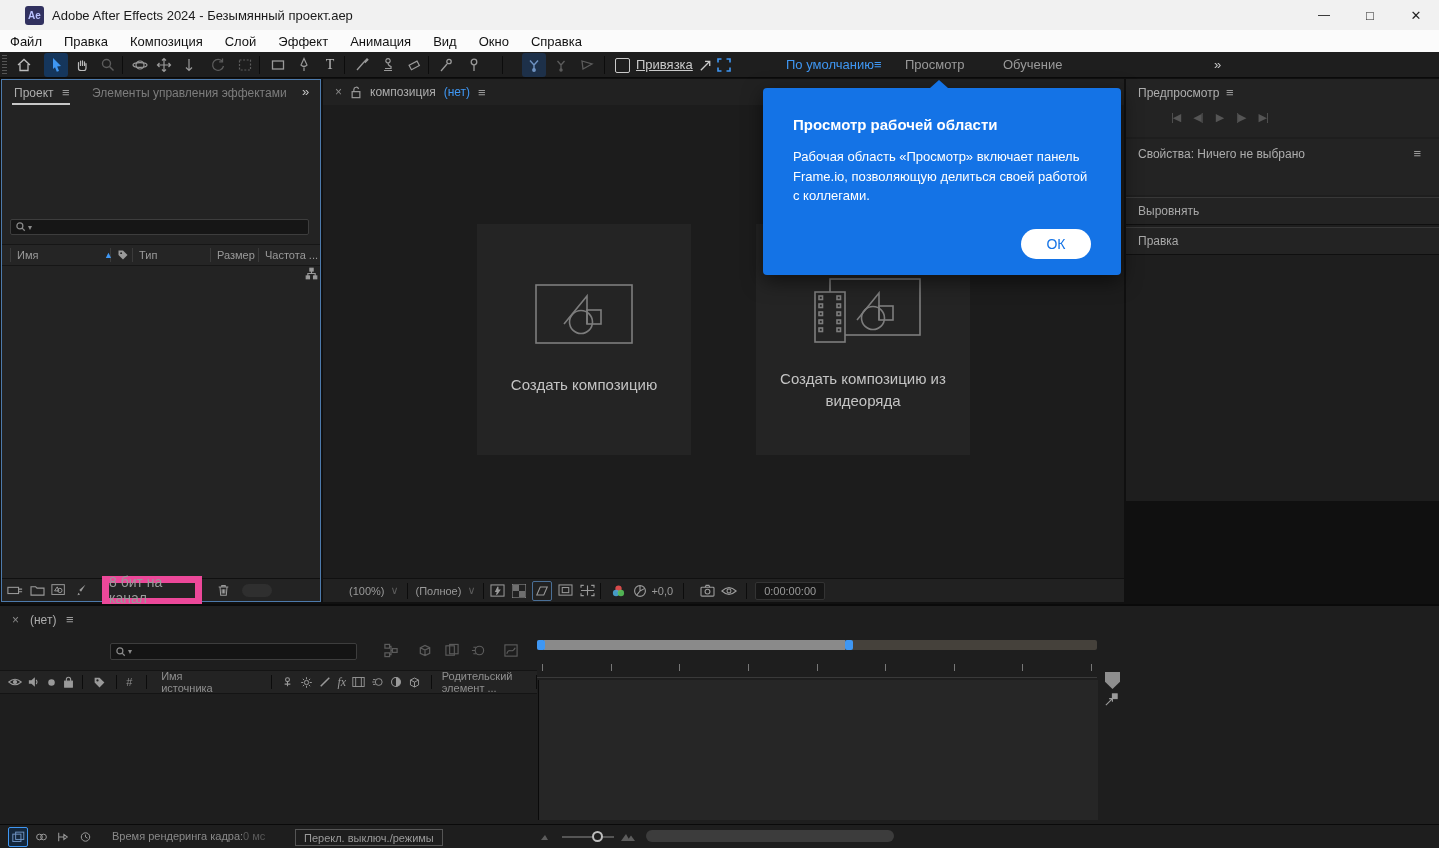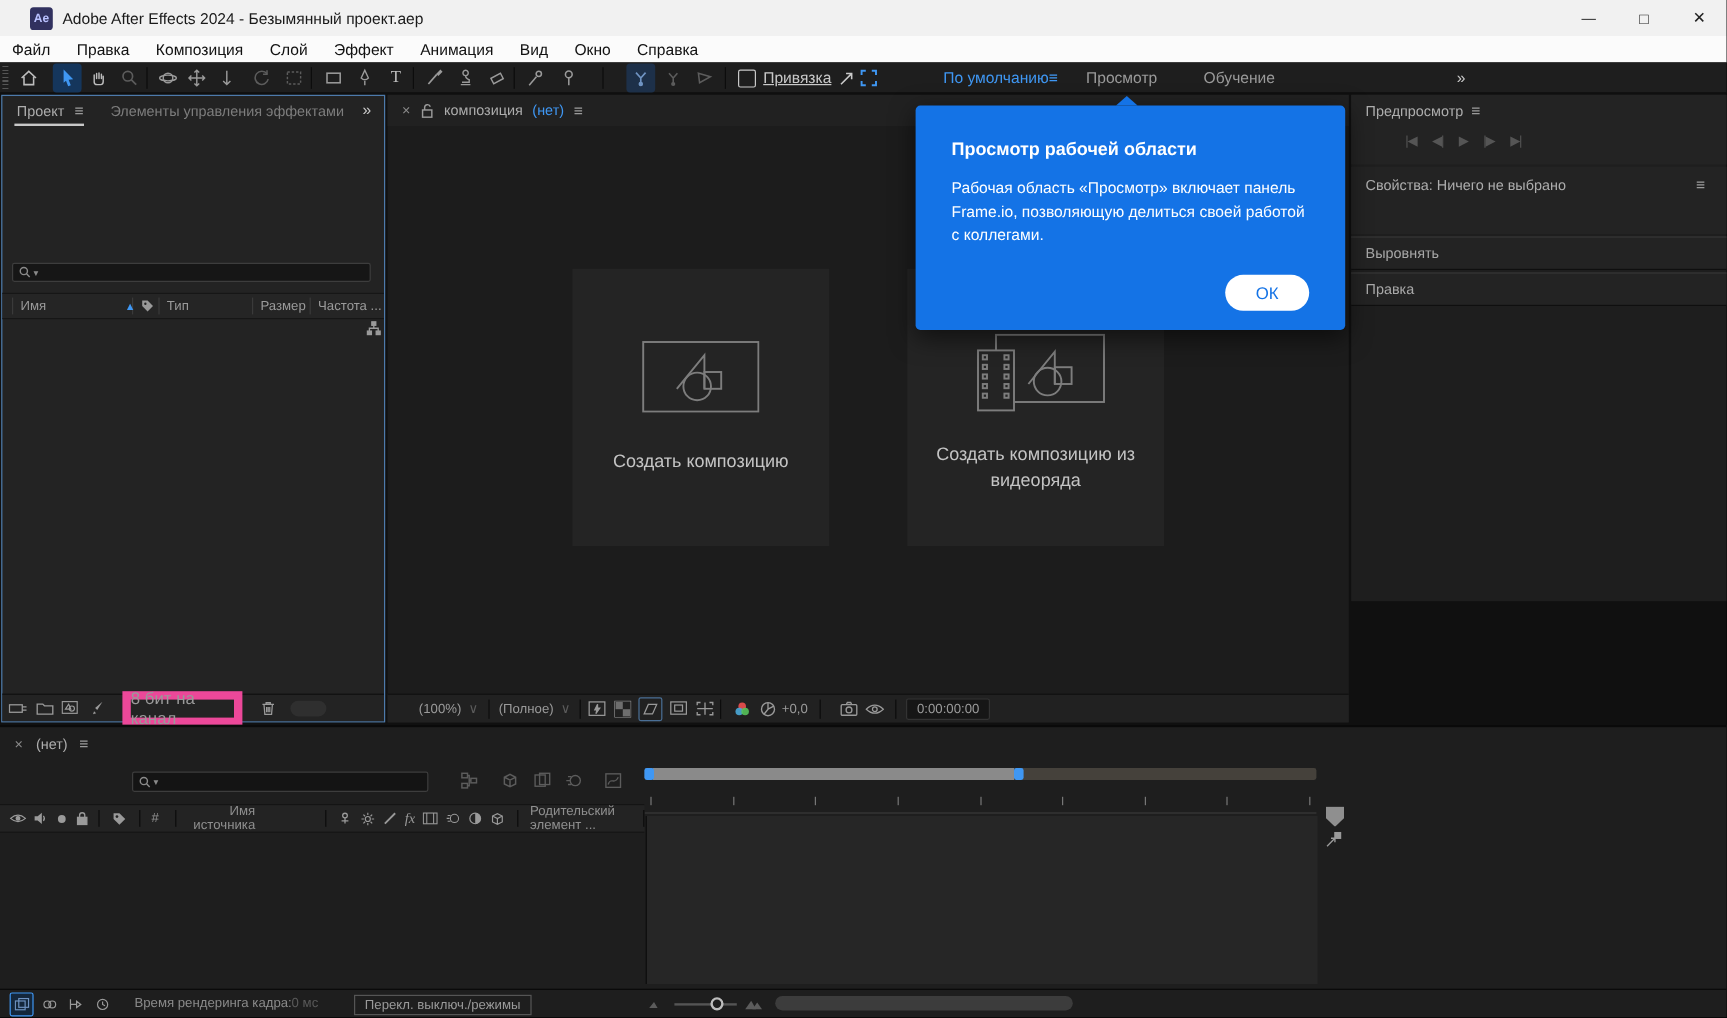--- a/index.html
+++ b/index.html
@@ -631,21 +631,21 @@
       <div class="sep-v" style="height:14px;margin-left:8px;"></div>
       <span class="ic" style="margin-left:10px;">
           <svg width="13" height="13" viewBox="0 0 16 16" fill="#9a9a9a">
             <path d="M2 2 H8 L14 8 L8 14 L2 8 Z"></path>
             <circle cx="5.5" cy="5.5" r="1.4" fill="#232323"></circle>
           </svg>
         </span>
       <div class="sep-v" style="height:14px;margin-left:10px;"></div>
       <span style="margin-left:10px;">#</span>
       <div class="sep-v" style="height:14px;margin-left:14px;"></div>
-      <span style="margin-left:14px;text-align:right;">Имя источника</span>
+      <span style="margin-left:14px;">Имя источника</span>
       <div class="sep-v" style="height:14px;margin-left:58px;"></div>
       <span class="ic" style="margin-left:10px;">
           <svg width="13" height="13" viewBox="0 0 16 16" fill="none" stroke="#9a9a9a" stroke-width="1.3">
             <circle cx="8" cy="4.5" r="2.4"></circle>
             <path d="M8 7 V12.5 M4.5 10 H11.5"></path>
           </svg>
         </span>
       <span class="ic" style="margin-left:6px;">
           <svg width="13" height="13" viewBox="0 0 16 16" fill="none" stroke="#9a9a9a" stroke-width="1.2">
             <circle cx="8" cy="8" r="2.6"></circle>

